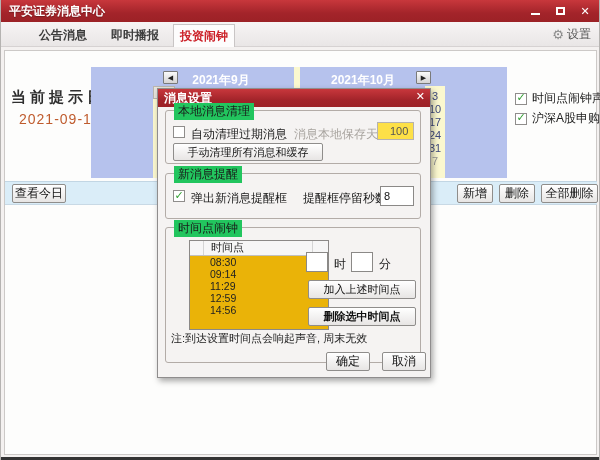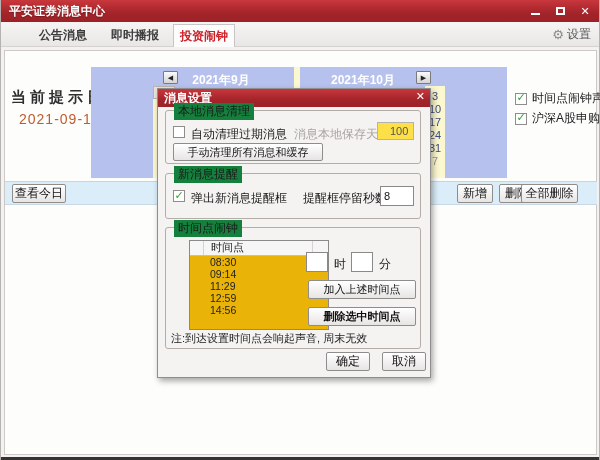--- a/index.html
+++ b/index.html
@@ -40,39 +40,39 @@
   .dcell{height:15px;line-height:15px;text-align:center;font-size:11px;color:#3f4a7e;cursor:pointer;}
   .ystrip.right .dcell{height:13px;line-height:13px;}
   .dcell.other{color:#979797;}
 
   
   .toolbar{position:absolute;left:4px;top:181px;width:592px;height:24px;background:#daedf8;border-top:1px solid #c2d6e4;border-bottom:1px solid #c8d9e5;box-sizing:border-box;}
   .btn{position:absolute;background:linear-gradient(#ffffff,#e7e5e4);border:1px solid #8f8d8b;border-radius:2px;display:flex;align-items:center;justify-content:center;font-size:12px;color:#111;box-sizing:border-box;cursor:pointer;box-shadow:inset 0 1px 0 #fff;}
   .view-today{left:7px;top:2px;width:54px;height:19px;}
   .tb-add{left:452px;top:2px;width:36px;height:19px;}
   .tb-del{left:494px;top:2px;width:36px;height:19px;}
-  .tb-delall{left:516px;top:2px;width:57px;height:19px;}
+  .tb-delall{left:536px;top:2px;width:57px;height:19px;}
 
   
   .opt{position:absolute;left:514px;display:flex;align-items:center;gap:5px;cursor:pointer;}
   .opt1{top:90px;} .opt2{top:110px;}
   .cb{width:12px;height:12px;background:#fff;border:1px solid #8f8d8b;box-sizing:border-box;display:flex;align-items:center;justify-content:center;flex:0 0 auto;}
   .check{color:#2f9e2f;font-size:11px;font-weight:bold;line-height:1;margin-top:-2px;}
   .optlabel{color:#1c1c1c;font-size:12px;white-space:nowrap;}
 
   
   .dialog{position:absolute;left:156px;top:88px;width:274px;height:290px;background:#f5f3f2;border:1px solid #8f8d8d;box-sizing:border-box;box-shadow:2px 3px 6px rgba(0,0,0,.35);z-index:10;}
   .dlg-titlebar{position:absolute;left:0;top:0;width:100%;height:18px;background:linear-gradient(#c8373c,#a3242a 60%,#9c2126);display:flex;align-items:center;}
   .dlg-title{color:#fff;font-weight:bold;font-size:12px;margin-left:6px;}
   .dlg-close{position:absolute;right:5px;top:1px;color:#fff;font-size:11px;font-weight:bold;cursor:pointer;}
   .group{position:absolute;border:1px solid #b3aca7;border-radius:3px;box-sizing:border-box;}
-  .legend{position:absolute;top:-8px;left:8px;background:#15803d;padding:0 4px;font-size:12px;color:#1a1a1a;white-space:nowrap;}
+  .legend{position:absolute;top:-8px;left:8px;background:#22c55e;padding:0 4px;font-size:12px;color:#1a1a1a;white-space:nowrap;}
   .g1{left:7px;top:21px;width:256px;height:54px;}
   .g2{left:7px;top:84px;width:256px;height:46px;}
-  .g3{left:7px;top:138px;width:256px;height:122px;padding-left:19px;}
+  .g3{left:7px;top:138px;width:256px;height:136px;padding-left:19px;}
   .dlg-cb{position:absolute;width:12px;height:12px;background:#fff;border:1px solid #8f8d8b;box-sizing:border-box;display:flex;align-items:center;justify-content:center;cursor:pointer;}
   .lbl{position:absolute;font-size:12px;color:#1c1c1c;white-space:nowrap;}
   .lbl.gray{color:#a8a49f;}
   .tinput{position:absolute;border:1px solid #8b8987;background:#fff;font-size:11px;font-family:inherit;padding:0 0 0 3px;box-sizing:border-box;color:#111;}
   .tinput.disabled{background:#fde047;border-color:#b6b2ae;color:#555;padding-left:12px;}
   .dlg-btn{position:absolute;background:linear-gradient(#ffffff,#e7e5e4);border:1px solid #8f8d8b;border-radius:2px;display:flex;align-items:center;justify-content:center;font-size:11px;color:#111;box-sizing:border-box;cursor:pointer;box-shadow:inset 0 1px 0 #fff;}
   .manual-clean{left:7px;top:32px;width:150px;height:18px;}
   .timetable{position:absolute;left:23px;top:12px;width:140px;height:90px;background:#eab308;border:1px solid #8b8987;box-sizing:border-box;}
   .tt-head{display:flex;height:14px;border-bottom:1px solid #c0c0c0;background:#f6f6f6;font-size:11px;color:#222;}
   .tt-c1{width:14px;border-right:1px solid #d4d4d4;box-sizing:border-box;}

